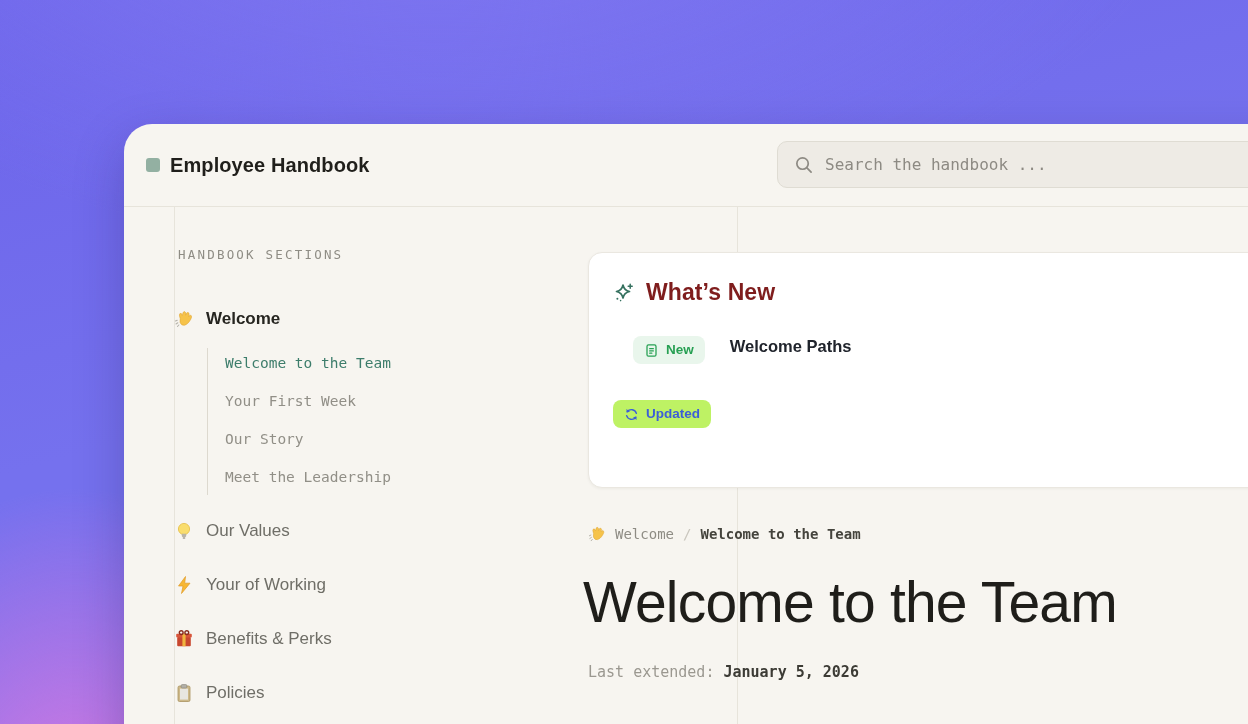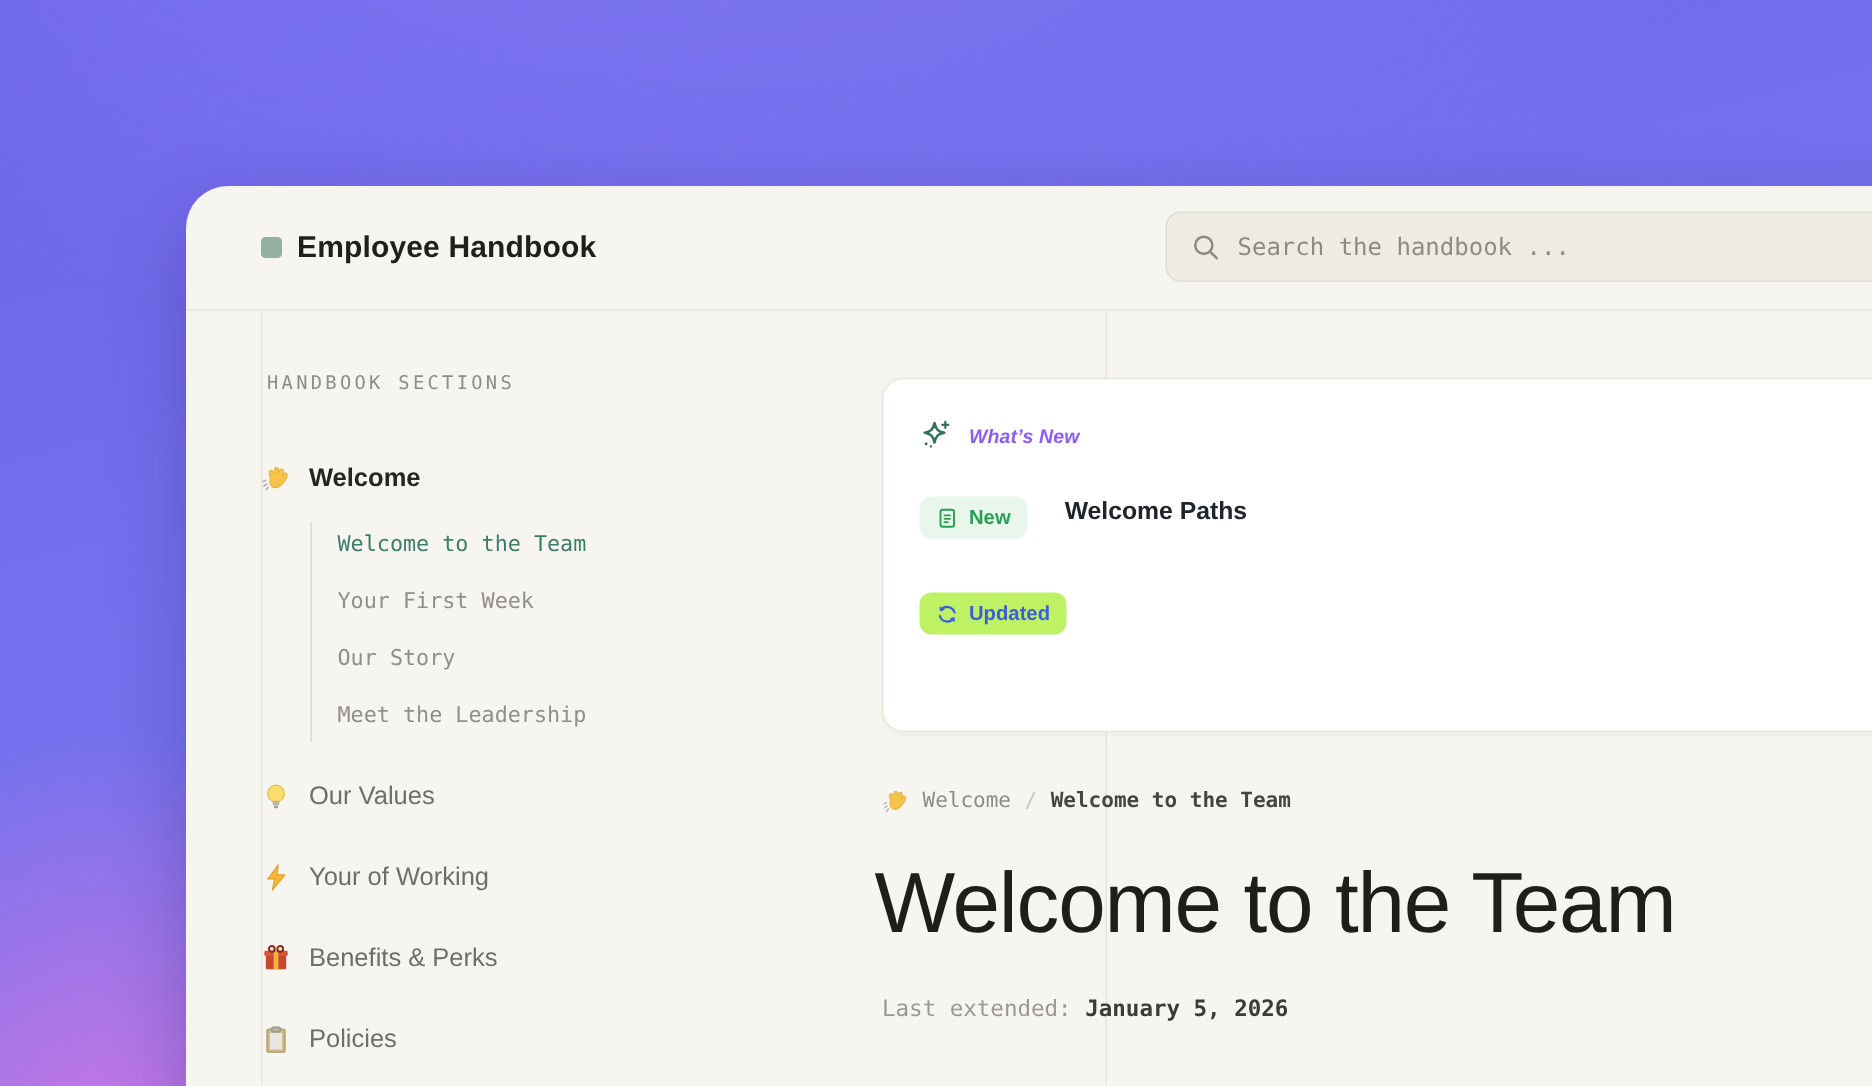--- a/index.html
+++ b/index.html
@@ -21,21 +21,21 @@
     border-top-left-radius: 28px;
     box-shadow: 0 18px 50px rgba(30,20,80,0.25);
   }
 
   
   .header {
     position: relative; height: 83px;
     border-bottom: 1px solid #e7e4db;
     display: flex; align-items: center;
   }
-  .brand { display: flex; align-items: center; gap: 10px; padding-left: 50px; }
+  .brand { display: flex; align-items: center; gap: 10px; padding-left: 22px; }
   .logo-square { width: 14px; height: 14px; border-radius: 3px; background: #93b0a2; }
   .brand-title { font-size: 20px; font-weight: 600; color: #201f1b; letter-spacing: 0.1px; }
   .search {
     position: absolute; left: 653px; top: 17px;
     width: 580px; height: 47px;
     background: #eeebe5; border: 1px solid #dfdcd3; border-radius: 10px;
     display: flex; align-items: center; gap: 12px; padding: 0 16px;
   }
   .search input {
     flex: 1; border: none; outline: none; background: transparent;
@@ -77,29 +77,29 @@
 
   
   .card {
     position: absolute; left: 464px; top: 45px;
     width: 790px; height: 236px;
     background: #ffffff; border: 1px solid #eae7e0; border-radius: 14px;
     box-shadow: 0 1px 3px rgba(40,35,20,0.05);
     padding: 26px 28px 0 24px; z-index: 2;
   }
   .card-header { display: flex; align-items: center; gap: 11px; }
-  .card-title { font-size: 13px; font-weight: 700; color: #8b5cf6; letter-spacing: 0.1px; font-style: italic; }
+  .card-title { font-size: 23px; font-weight: 700; color: #7f1d1d; letter-spacing: 0.1px; }
   .card-items { margin-top: 30px; display: flex; flex-direction: column; gap: 36px; }
   .news-row { display: flex; align-items: flex-start; gap: 25px; cursor: pointer; }
   .badge {
     display: inline-flex; align-items: center; gap: 7px;
     padding: 5px 11px; border-radius: 8px;
     font-size: 13.5px; font-weight: 600; line-height: 18px; white-space: nowrap;
   }
-  .badge.new { background: #e9f6ec; color: #27a053; }
+  .badge.new { background: #e9f6ec; color: #27a053; margin-left: 20px; }
   .badge.updated { background: #bef264; color: #3c5ed8; }
   .news-content { min-width: 0; }
   .news-title { font-size: 16.5px; font-weight: 600; color: #20242c; line-height: 20px; white-space: nowrap; }
   .news-desc { font-size: 14.5px; color: #70757f; line-height: 20px; margin-top: 6px; white-space: nowrap; }
 
   
   .breadcrumb {
     position: absolute; left: 464px; top: 318px; z-index: 1;
     display: flex; align-items: center; gap: 9px;
     font-family: "DejaVu Sans Mono", monospace; font-size: 14px; white-space: nowrap;

